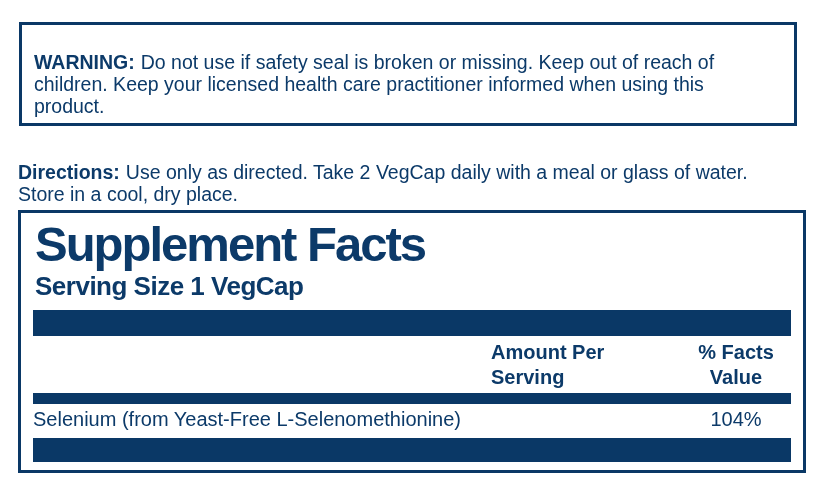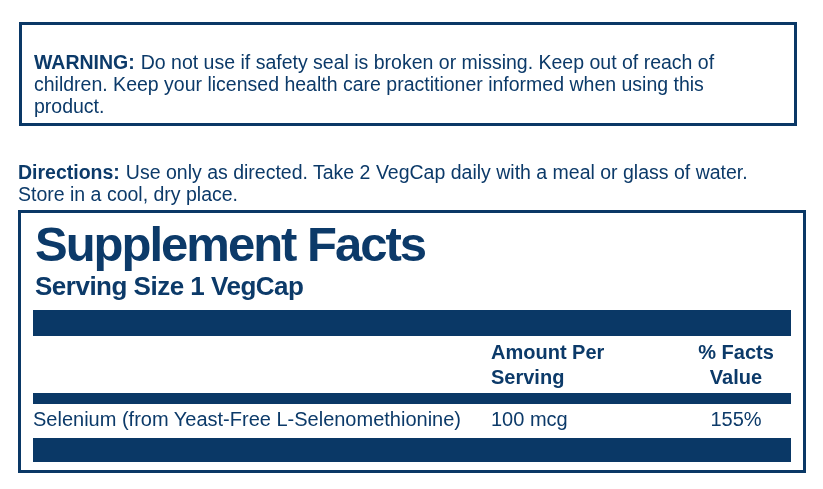--- a/index.html
+++ b/index.html
@@ -109,22 +109,21 @@
   <div class="cols facts-header">
     <div class="col-name"></div>
     <div class="col-amount">Amount Per Serving</div>
     <div class="col-dv">% Facts Value</div>
   </div>
 
   <div class="bar bar-thin"></div>
 
   <div class="cols facts-row">
     <div class="col-name">Selenium (from Yeast-Free L-Selenomethionine)</div>
-    <div class="col-amount">100 mcg</div>
-    <div class="col-dv">155%</div>
+    <div class="col-dv">104%</div>
   </div>
 
   <div class="bar bar-thick-bottom"></div>
 </div>
 
 <div class="other-ingredients pre">
   
 </div>
 
 </body></html>

